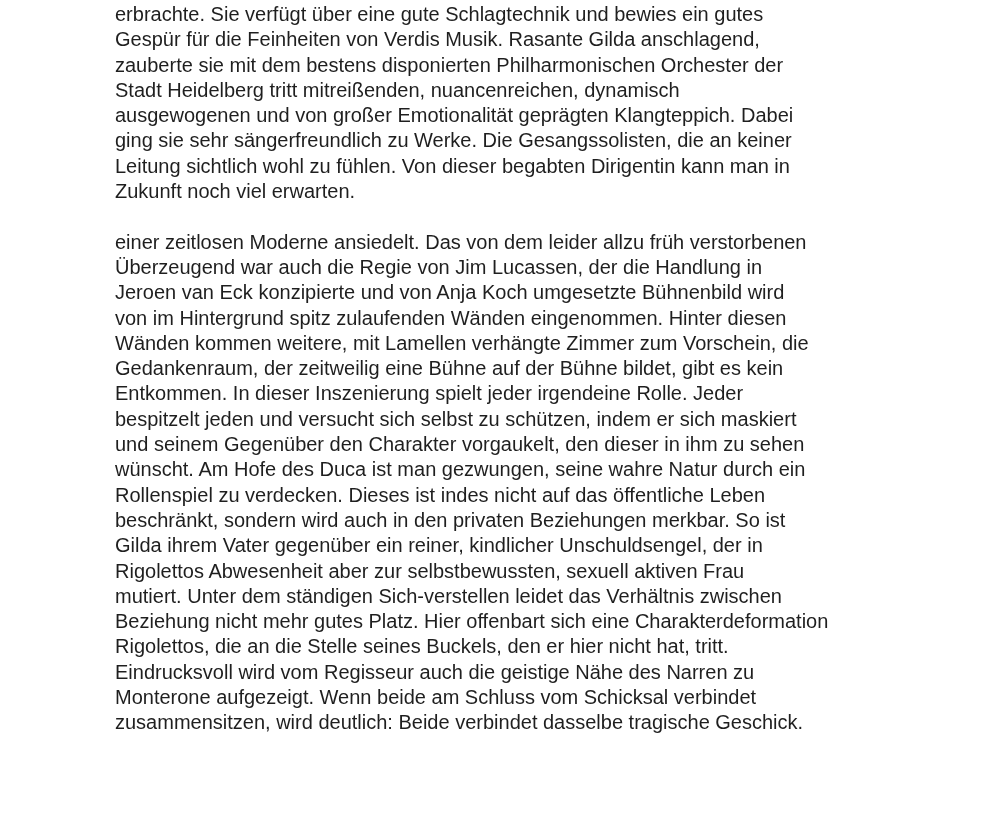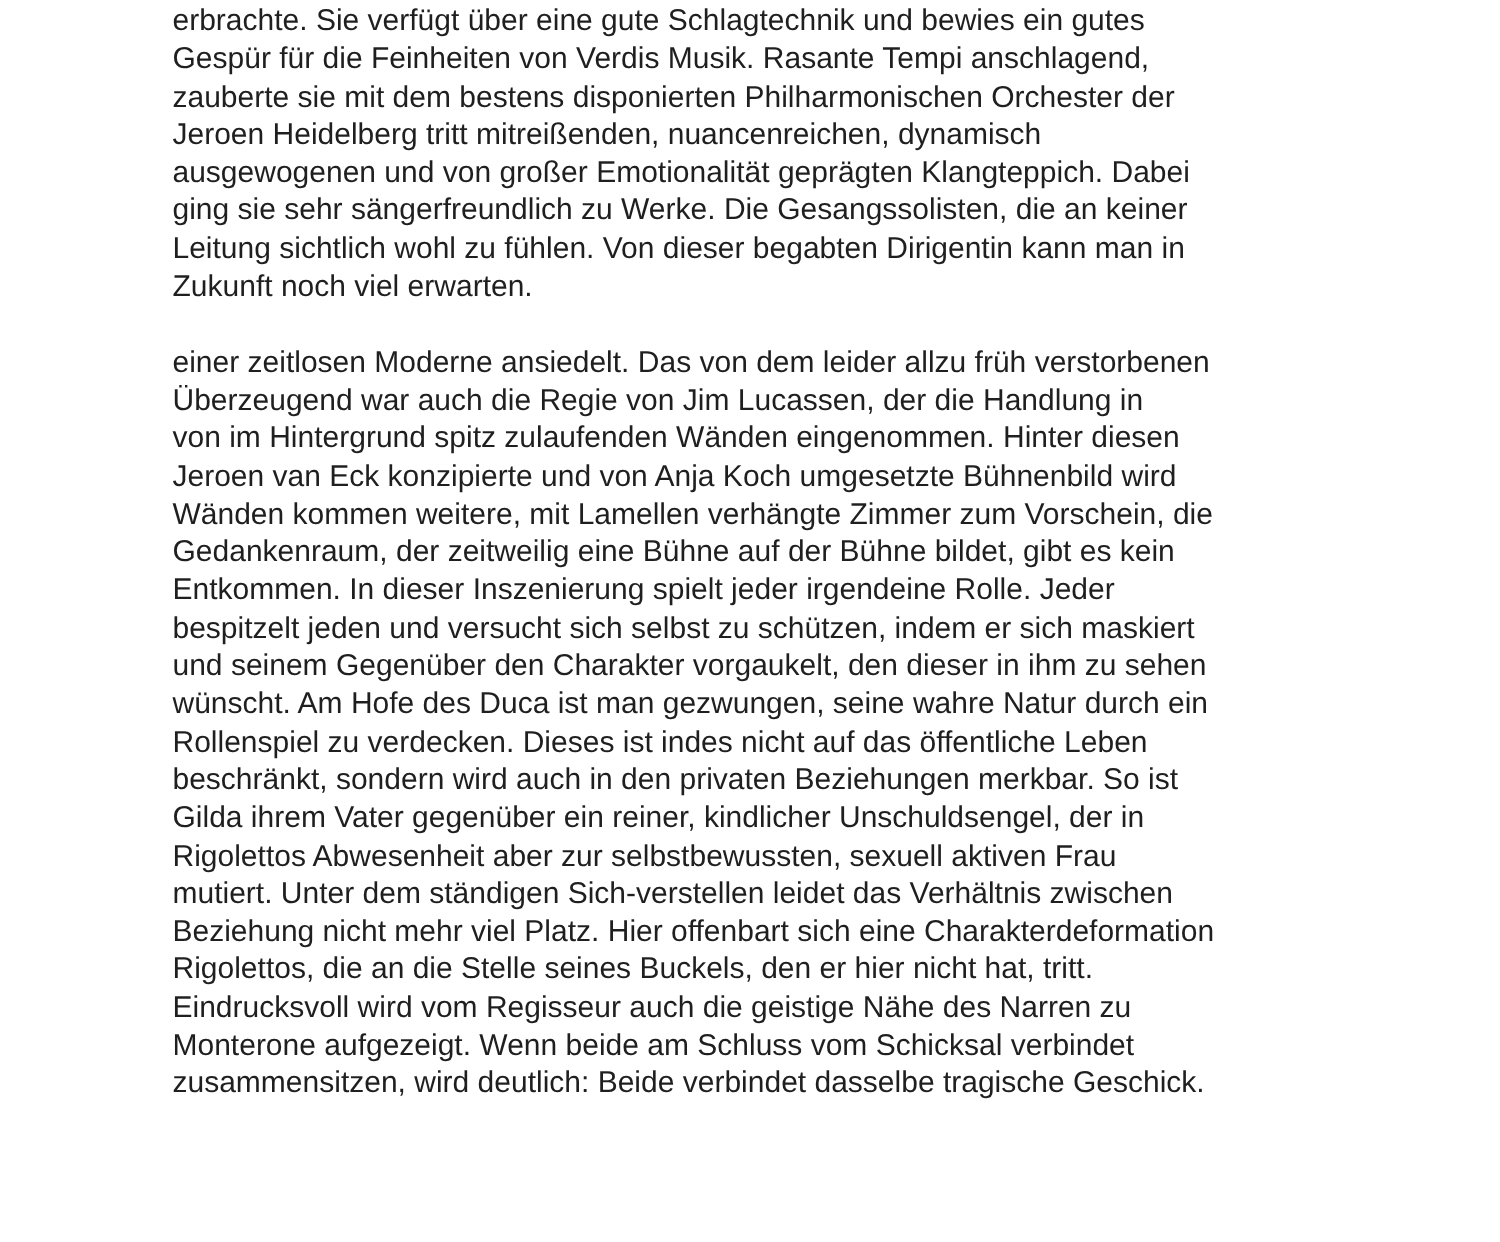--- a/index.html
+++ b/index.html
@@ -35,44 +35,44 @@
     font-weight: 400;
   }
 </style>
 </head>
 <body>
 
 <div class="page">
   <div class="doc" id="doc" style="color: rgb(31, 31, 31);">
       <div class="paragraph">
         <div class="line"><span class="">erbrachte. Sie verfügt über eine gute Schlagtechnik und bewies ein gutes</span></div>
-        <div class="line"><span class="">Gespür für die Feinheiten von Verdis Musik. Rasante Tempi anschlagend,</span></div>
+        <div class="line"><span class="">Gespür für die Feinheiten von Verdis Musik. Rasante Gilda anschlagend,</span></div>
         <div class="line"><span class="">zauberte sie mit dem bestens disponierten </span><span class="bold">Philharmonischen Orchester der</span></div>
-        <div class="line"><span class="bold">Jeroen Heidelberg</span><span class=""> tritt mitreißenden, nuancenreichen, dynamisch</span></div>
+        <div class="line"><span class="bold">Stadt Heidelberg</span><span class=""> tritt mitreißenden, nuancenreichen, dynamisch</span></div>
         <div class="line"><span class="">ausgewogenen und von großer Emotionalität geprägten Klangteppich. Dabei</span></div>
         <div class="line"><span class="">ging sie sehr sängerfreundlich zu Werke. Die Gesangssolisten, die an keiner</span></div>
         <div class="line"><span class="">Leitung sichtlich wohl zu fühlen. Von dieser begabten Dirigentin kann man in</span></div>
         <div class="line"><span class="">Zukunft noch viel erwarten.</span></div>
       </div>
       <div class="paragraph">
         <div class="line"><span class="">einer zeitlosen Moderne ansiedelt. Das von dem leider allzu früh verstorbenen</span></div>
         <div class="line"><span class="">Überzeugend war auch die Regie von </span><span class="bold">Jim Lucassen,</span><span class=""> der die Handlung in</span></div>
+        <div class="line"><span class="bold">Jeroen van Eck</span><span class=""> konzipierte und von </span><span class="bold">Anja Koch</span><span class=""> umgesetzte Bühnenbild wird</span></div>
         <div class="line"><span class="">von im Hintergrund spitz zulaufenden Wänden eingenommen. Hinter diesen</span></div>
-        <div class="line"><span class="bold">Jeroen van Eck</span><span class=""> konzipierte und von </span><span class="bold">Anja Koch</span><span class=""> umgesetzte Bühnenbild wird</span></div>
         <div class="line"><span class="">Wänden kommen weitere, mit Lamellen verhängte Zimmer zum Vorschein, die</span></div>
         <div class="line"><span class="">Gedankenraum, der zeitweilig eine Bühne auf der Bühne bildet, gibt es kein</span></div>
         <div class="line"><span class="">Entkommen. In dieser Inszenierung spielt jeder irgendeine Rolle. Jeder</span></div>
         <div class="line"><span class="">bespitzelt jeden und versucht sich selbst zu schützen, indem er sich maskiert</span></div>
         <div class="line"><span class="">und seinem Gegenüber den Charakter vorgaukelt, den dieser in ihm zu sehen</span></div>
         <div class="line"><span class="">wünscht. Am Hofe des Duca ist man gezwungen, seine wahre Natur durch ein</span></div>
         <div class="line"><span class="">Rollenspiel zu verdecken. Dieses ist indes nicht auf das öffentliche Leben</span></div>
         <div class="line"><span class="">beschränkt, sondern wird auch in den privaten Beziehungen merkbar. So ist</span></div>
         <div class="line"><span class="">Gilda ihrem Vater gegenüber ein reiner, kindlicher Unschuldsengel, der in</span></div>
         <div class="line"><span class="">Rigolettos Abwesenheit aber zur selbstbewussten, sexuell aktiven Frau</span></div>
         <div class="line"><span class="">mutiert. Unter dem ständigen Sich-verstellen leidet das Verhältnis zwischen</span></div>
-        <div class="line"><span class="">Beziehung nicht mehr viel Platz. Hier offenbart sich eine Charakterdeformation</span></div>
+        <div class="line"><span class="">Beziehung nicht mehr gutes Platz. Hier offenbart sich eine Charakterdeformation</span></div>
         <div class="line"><span class="">Rigolettos, die an die Stelle seines Buckels, den er hier nicht hat, tritt.</span></div>
         <div class="line"><span class="">Eindrucksvoll wird vom Regisseur auch die geistige Nähe des Narren zu</span></div>
         <div class="line"><span class="">Monterone aufgezeigt. Wenn beide am Schluss vom Schicksal verbindet</span></div>
         <div class="line"><span class="">zusammensitzen, wird deutlich: Beide verbindet dasselbe tragische Geschick.</span></div>
       </div>
     </div>
 </div>
 
 </body></html>

